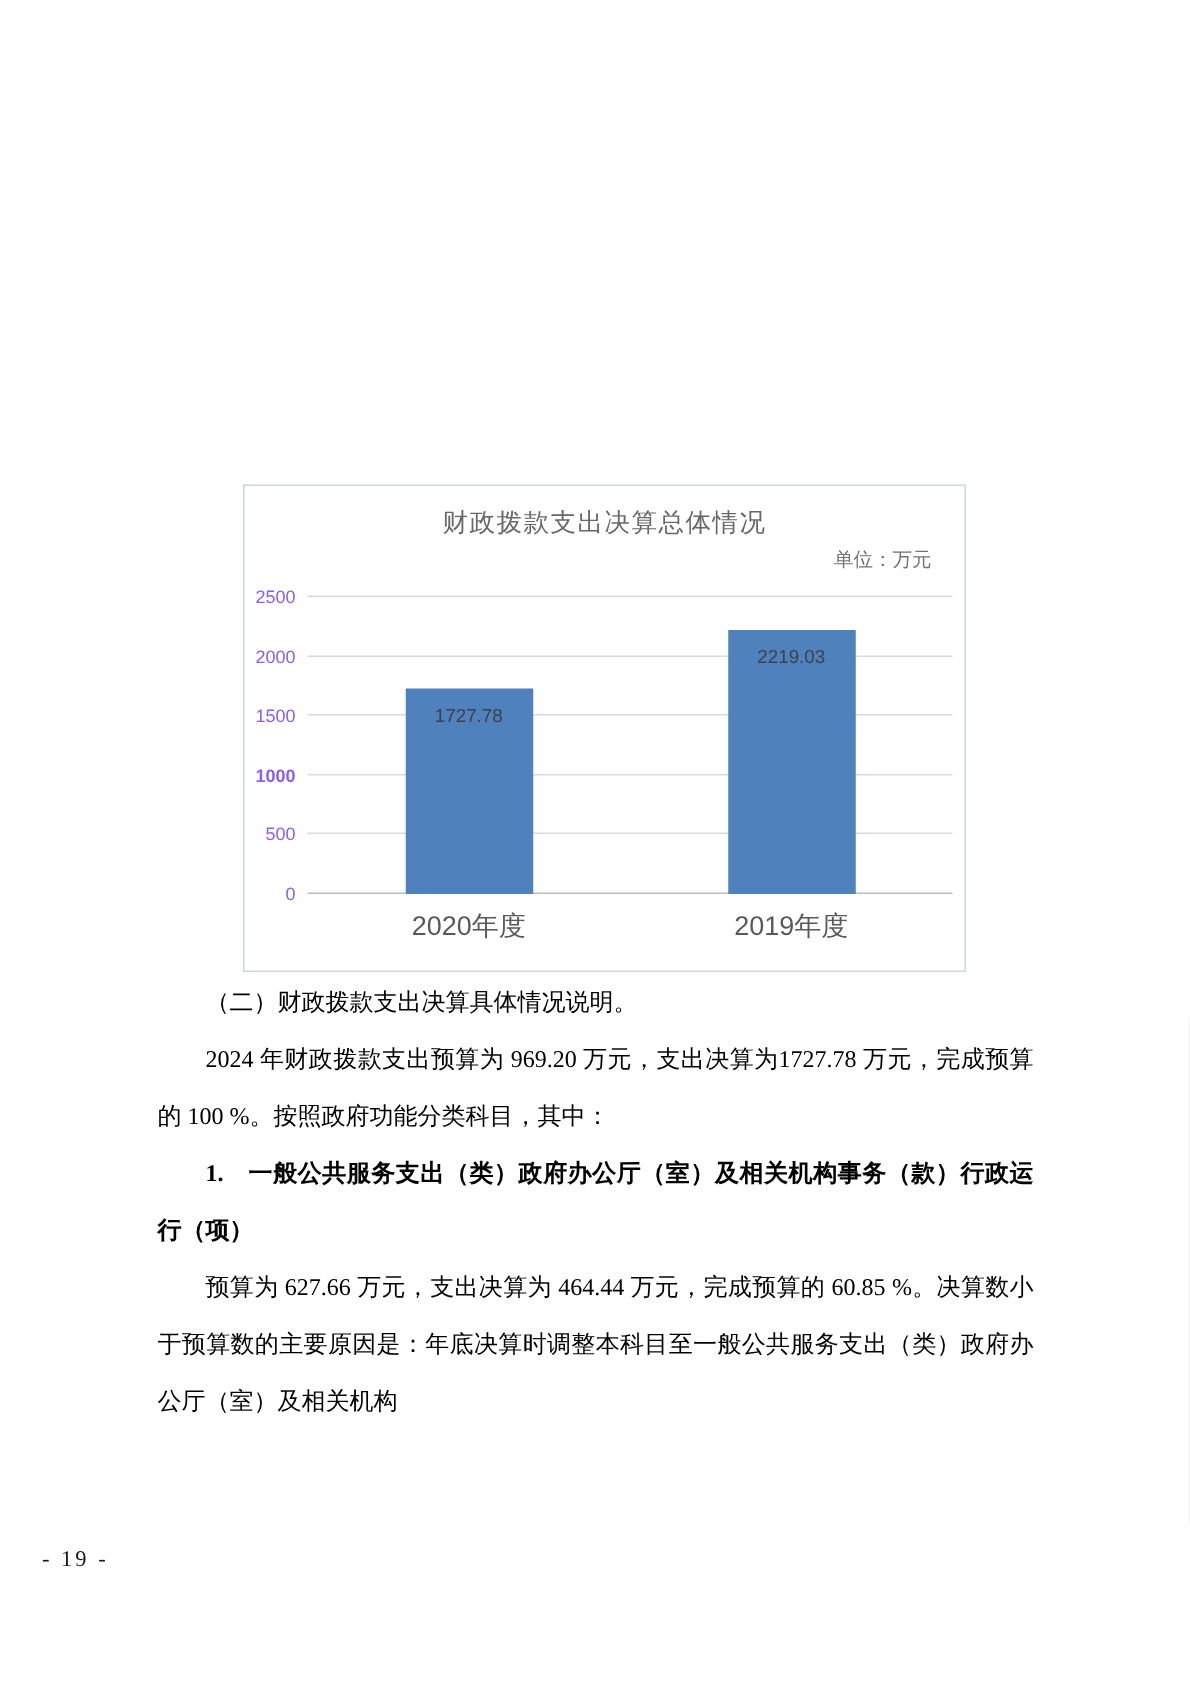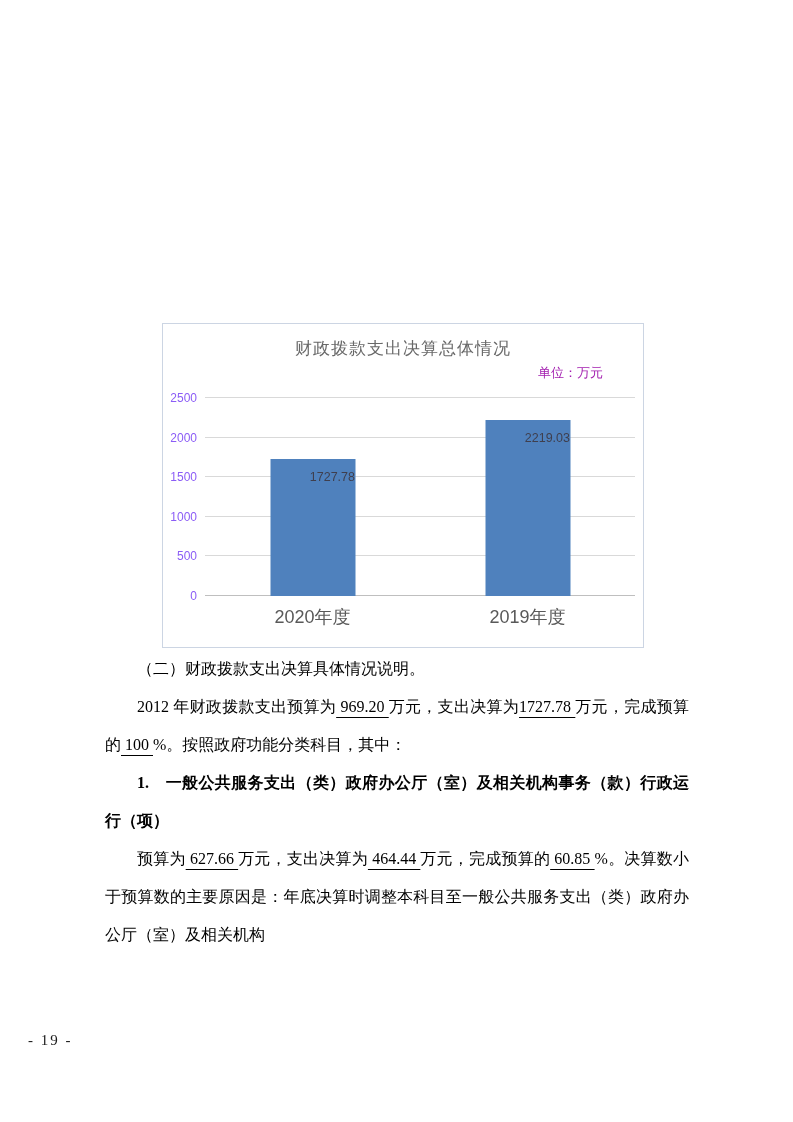--- a/index.html
+++ b/index.html
@@ -24,23 +24,23 @@
   }
   .chart-title {
     margin-top: 13px;
     text-align: center;
     font-size: 17px;
     letter-spacing: 1px;
     color: #686868;
   }
   .chart-unit {
     position: absolute;
-    top: 40px; right: 40px;
+    top: 40px; right: 22px;
     font-size: 13px;
-    color: #a21caf;
+    color: #737373;
   }
   .plot {
     position: absolute;
     left: 42px; right: 8px; top: 74px; bottom: 51px;
   }
   .gridline {
     position: absolute; left: 0; right: 0; height: 1px;
     background: #d9d9d9;
   }
   .gridline.axis { background: #bfbfbf; }
@@ -57,21 +57,21 @@
   .bar {
     position: absolute;
     bottom: 0; left: 50%;
     transform: translateX(-50%);
     width: 85px;
     background: #4f81bd;
   }
   .bar-label {
     position: absolute;
     top: 11px; left: 0; width: 100%;
-    text-align: right;
+    text-align: center;
     font-size: 12.5px;
     color: #3f3f4e;
   }
   .x-label {
     position: absolute;
     top: calc(100% + 9px); left: 0; width: 100%;
     text-align: center;
     font-size: 18px;
     color: #595959;
   }
@@ -82,21 +82,20 @@
     left: 105px; top: 650px;
     width: 584px;
     font-size: 16px;
     line-height: 38px;
     text-align: justify;
     color: #000000;
   }
   .body-text p { margin: 0; text-indent: 2em; }
   .body-text p.bold { font-weight: bold; }
   .seg-u {
-    text-decoration: underline;
     text-underline-offset: 5px;
     text-decoration-thickness: 1px;
   }
 
   
   .footer {
     position: absolute;
     top: 1032px; left: 16px; width: 100%;
     text-align: left;
     font-size: 15px;
@@ -112,21 +111,21 @@
 
   <div class="chart-box">
     <div class="chart-title">财政拨款支出决算总体情况</div>
     <div class="chart-unit">单位：万元</div>
     <div class="plot" id="plot">
         <div class="gridline axis" style="bottom: 0%;"></div>
         <div class="ytick" style="bottom: 0%;">0</div>
         <div class="gridline" style="bottom: 20%;"></div>
         <div class="ytick" style="bottom: 20%;">500</div>
         <div class="gridline" style="bottom: 40%;"></div>
-        <div class="ytick" style="bottom: 40%;">1000</div>
+        <div class="ytick" style="bottom: 40%; font-weight: bold;">1000</div>
         <div class="gridline" style="bottom: 60%;"></div>
         <div class="ytick" style="bottom: 60%;">1500</div>
         <div class="gridline" style="bottom: 80%;"></div>
         <div class="ytick" style="bottom: 80%;">2000</div>
         <div class="gridline" style="bottom: 100%;"></div>
         <div class="ytick" style="bottom: 100%;">2500</div>
         <div class="bar-cells">
           <div class="bar-cell">
             <div class="bar" style="height: 69.1112%; background: rgb(79, 129, 189);">
               <div class="bar-label">1727.78</div>
@@ -138,20 +137,20 @@
               <div class="bar-label">2219.03</div>
             </div>
             <div class="x-label">2019年度</div>
           </div>
         </div>
       </div>
   </div>
 
   <div class="body-text" id="body-text">
       <p class="para"><span>（二）财政拨款支出决算具体情况说明。</span></p>
-      <p class="para"><span>2012 年财政拨款支出预算为</span><span class="seg-u"> 969.20 </span><span>万元，支出决算为</span><span class="seg-u">1727.78 </span><span>万元，完成预算的</span><span class="seg-u"> 100 </span><span>%。按照政府功能分类科目，其中：</span></p>
+      <p class="para"><span>2024 年财政拨款支出预算为</span><span class="seg-u"> 969.20 </span><span>万元，支出决算为</span><span class="seg-u">1727.78 </span><span>万元，完成预算的</span><span class="seg-u"> 100 </span><span>%。按照政府功能分类科目，其中：</span></p>
       <p class="para bold"><span>1.　一般公共服务支出（类）政府办公厅（室）及相关机构事务（款）行政运行（项）</span></p>
       <p class="para"><span>预算为</span><span class="seg-u"> 627.66 </span><span>万元，支出决算为</span><span class="seg-u"> 464.44 </span><span>万元，完成预算的</span><span class="seg-u"> 60.85 </span><span>%。决算数小于预算数的主要原因是：年底决算时调整本科目至一般公共服务支出（类）政府办公厅（室）及相关机构</span></p>
     </div>
 
   <div class="footer">- 19 -</div>
 
 </div>
 
 </body></html>

